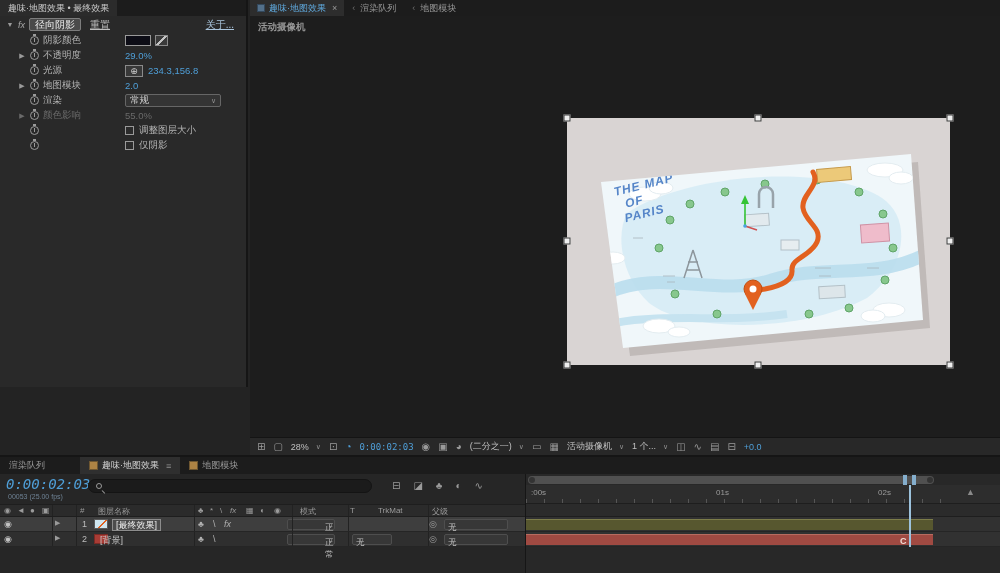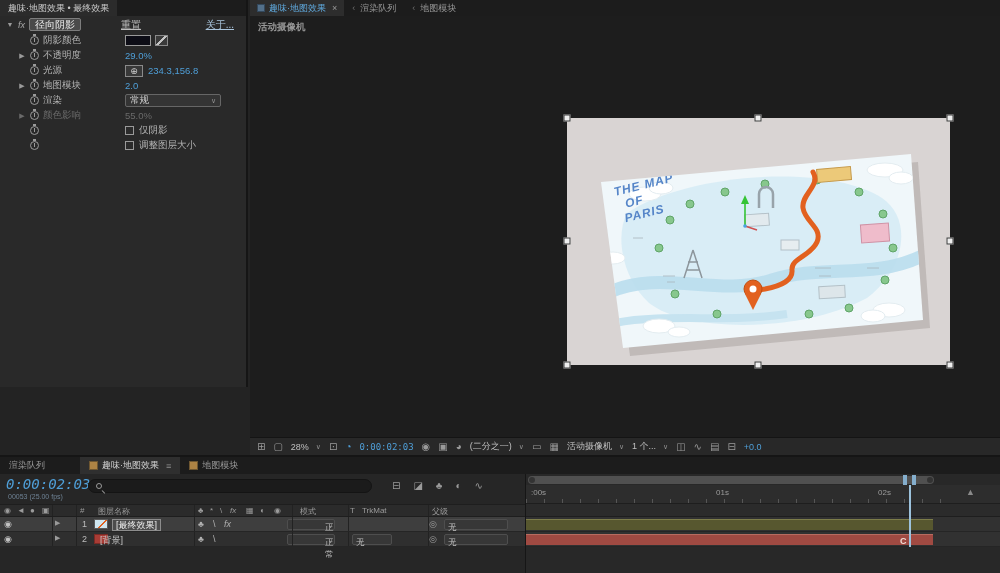--- a/index.html
+++ b/index.html
@@ -9,21 +9,21 @@
 
 
 .fx-panel{position:absolute;left:0;top:0;width:248px;height:387px;background:#292929;border-right:2px solid #151515;}
 .panel-tabbar{height:16px;background:#1c1c1c;display:flex;align-items:stretch;font-size:9px;}
 .fx-tab{display:flex;align-items:center;padding:0 8px;background:#2b2b2b;color:#c9c9c9;white-space:nowrap;}
 .fx-header{display:flex;align-items:center;height:17px;padding-left:4px;}
 .twirl{width:12px;text-align:center;font-size:7px;color:#9a9a9a;}
 .fx-badge{font-style:italic;color:#a8a8a8;margin:0 4px 0 2px;font-size:9px;}
 .fx-name{background:#4a4a4a;border:1px solid #7d7d7d;border-radius:2px;color:#ececec;padding:0 5px;height:13px;line-height:12px;}
 .link{text-decoration:underline;color:#bdbdbd;}
-.link.reset{margin-left:40px;}
+.link.reset{margin-left:9px;}
 .link.about{margin-left:auto;margin-right:12px;color:#a9c4dc;}
 .prop-row{display:flex;align-items:center;height:15px;padding-left:16px;font-size:9.5px;}
 .sw-icon{width:9px;height:9px;border:1px solid #9a9a9a;border-radius:50%;margin:0 4px 0 2px;position:relative;flex:none;}
 .sw-icon::before{content:"";position:absolute;top:-3px;left:2px;width:3px;height:2px;background:#9a9a9a;}
 .sw-icon::after{content:"";position:absolute;top:1px;left:3px;width:1px;height:4px;background:#9a9a9a;}
 .plabel{width:82px;white-space:nowrap;overflow:hidden;}
 .pvalue{color:#4f9fd8;white-space:nowrap;}
 .prop-row.disabled .plabel,.prop-row.disabled .pvalue,.prop-row.disabled .twirl{color:#6a6a6a;}
 .color-swatch{width:26px;height:11px;background:#0d0d16;border:1px solid #9a9a9a;flex:none;}
 .eyedropper{width:13px;height:11px;margin-left:4px;border:1px solid #8a8a8a;background:linear-gradient(135deg,#3a3a3a 42%,#c3c3c3 42%,#c3c3c3 56%,#3a3a3a 56%);flex:none;}
@@ -163,28 +163,28 @@
       <span class="twirl">▶</span>
       <span class="sw-icon"></span>
       <span class="plabel">颜色影响</span>
       <span class="pvalue">55.0%</span>
     </div>
     <div class="prop-row">
       <span class="twirl"></span>
       <span class="sw-icon"></span>
       <span class="plabel"></span>
       <span class="checkbox"></span>
-      <span>仅阴影</span>
+      <span>调整图层大小</span>
     </div>
     <div class="prop-row">
       <span class="twirl"></span>
       <span class="sw-icon"></span>
       <span class="plabel"></span>
       <span class="checkbox"></span>
-      <span>调整图层大小</span>
+      <span>仅阴影</span>
     </div>
   </div>
 
   <div class="viewer-panel">
     <div class="viewer-tabs">
       <div class="vtab-active">
         <span class="vtab-chip"></span>
         <span>趣味·地图效果</span>
         <span class="vtab-x">×</span>
       </div>
@@ -360,21 +360,21 @@
         <span style="left:98px">图层名称</span>
         <span style="left:198px">♣</span>
         <span style="left:210px">*</span>
         <span style="left:220px">\</span>
         <span style="left:230px;font-style:italic">fx</span>
         <span style="left:246px">▦</span>
         <span style="left:260px">◐</span>
         <span style="left:274px">◉</span>
         <span style="left:300px">模式</span>
         <span style="left:350px">T</span>
-        <span style="left:362px">TrkMat</span>
+        <span style="left:378px">TrkMat</span>
         <span style="left:432px">父级</span>
         <i class="vline" style="left:52px"></i>
           <i class="vline" style="left:76px"></i>
           <i class="vline" style="left:194px"></i>
         <i class="vline" style="left:292px"></i>
           <i class="vline" style="left:348px"></i>
           <i class="vline" style="left:428px"></i>
       </div>
 
       <div class="tl-row selected" style="top:43px">

